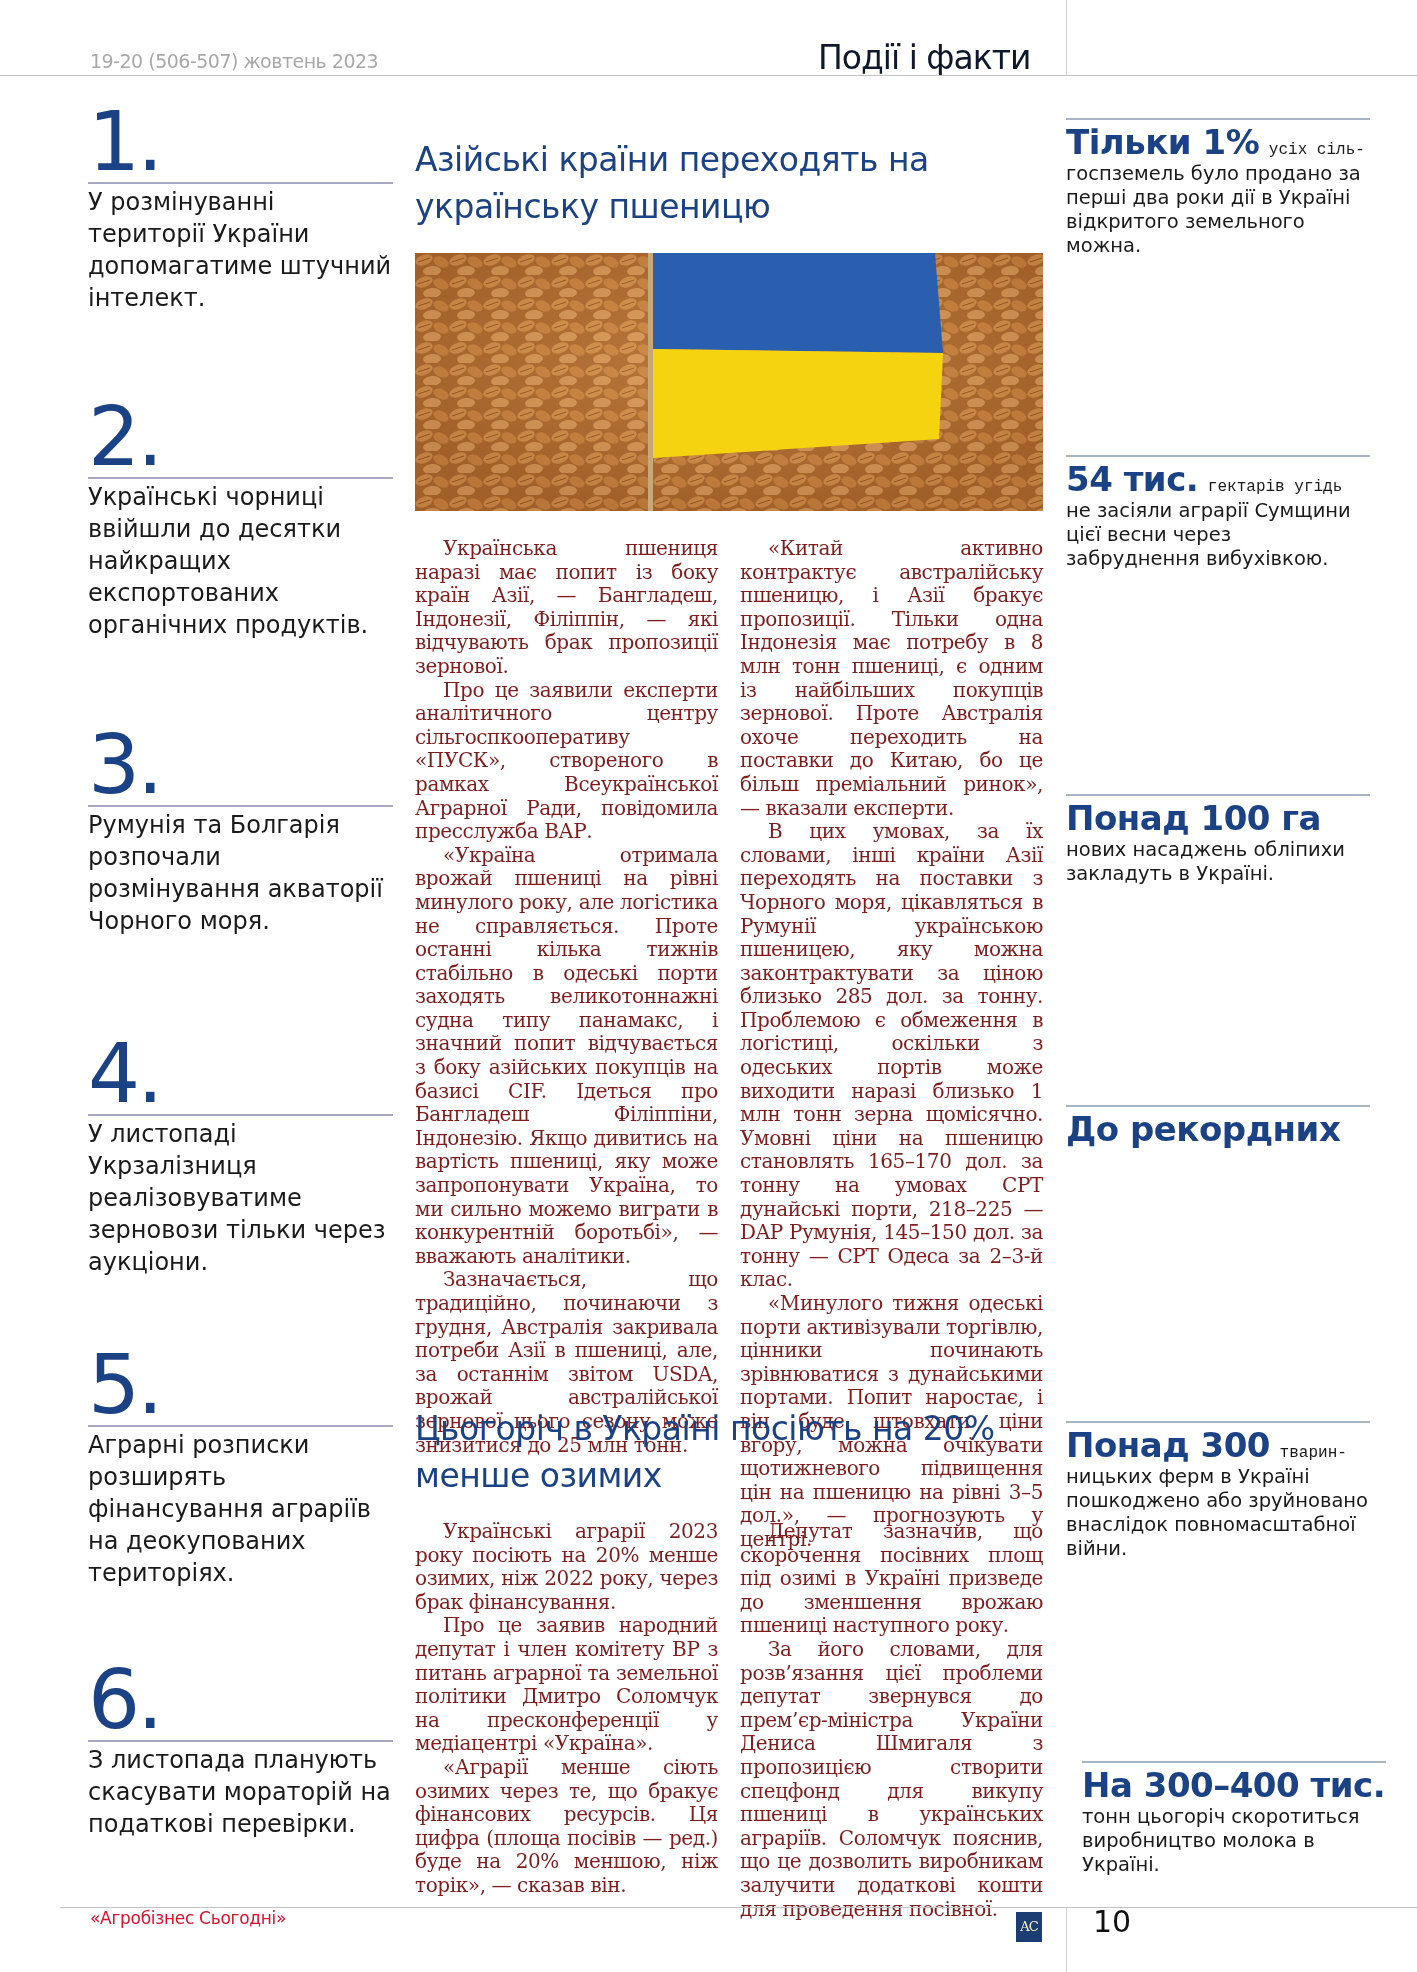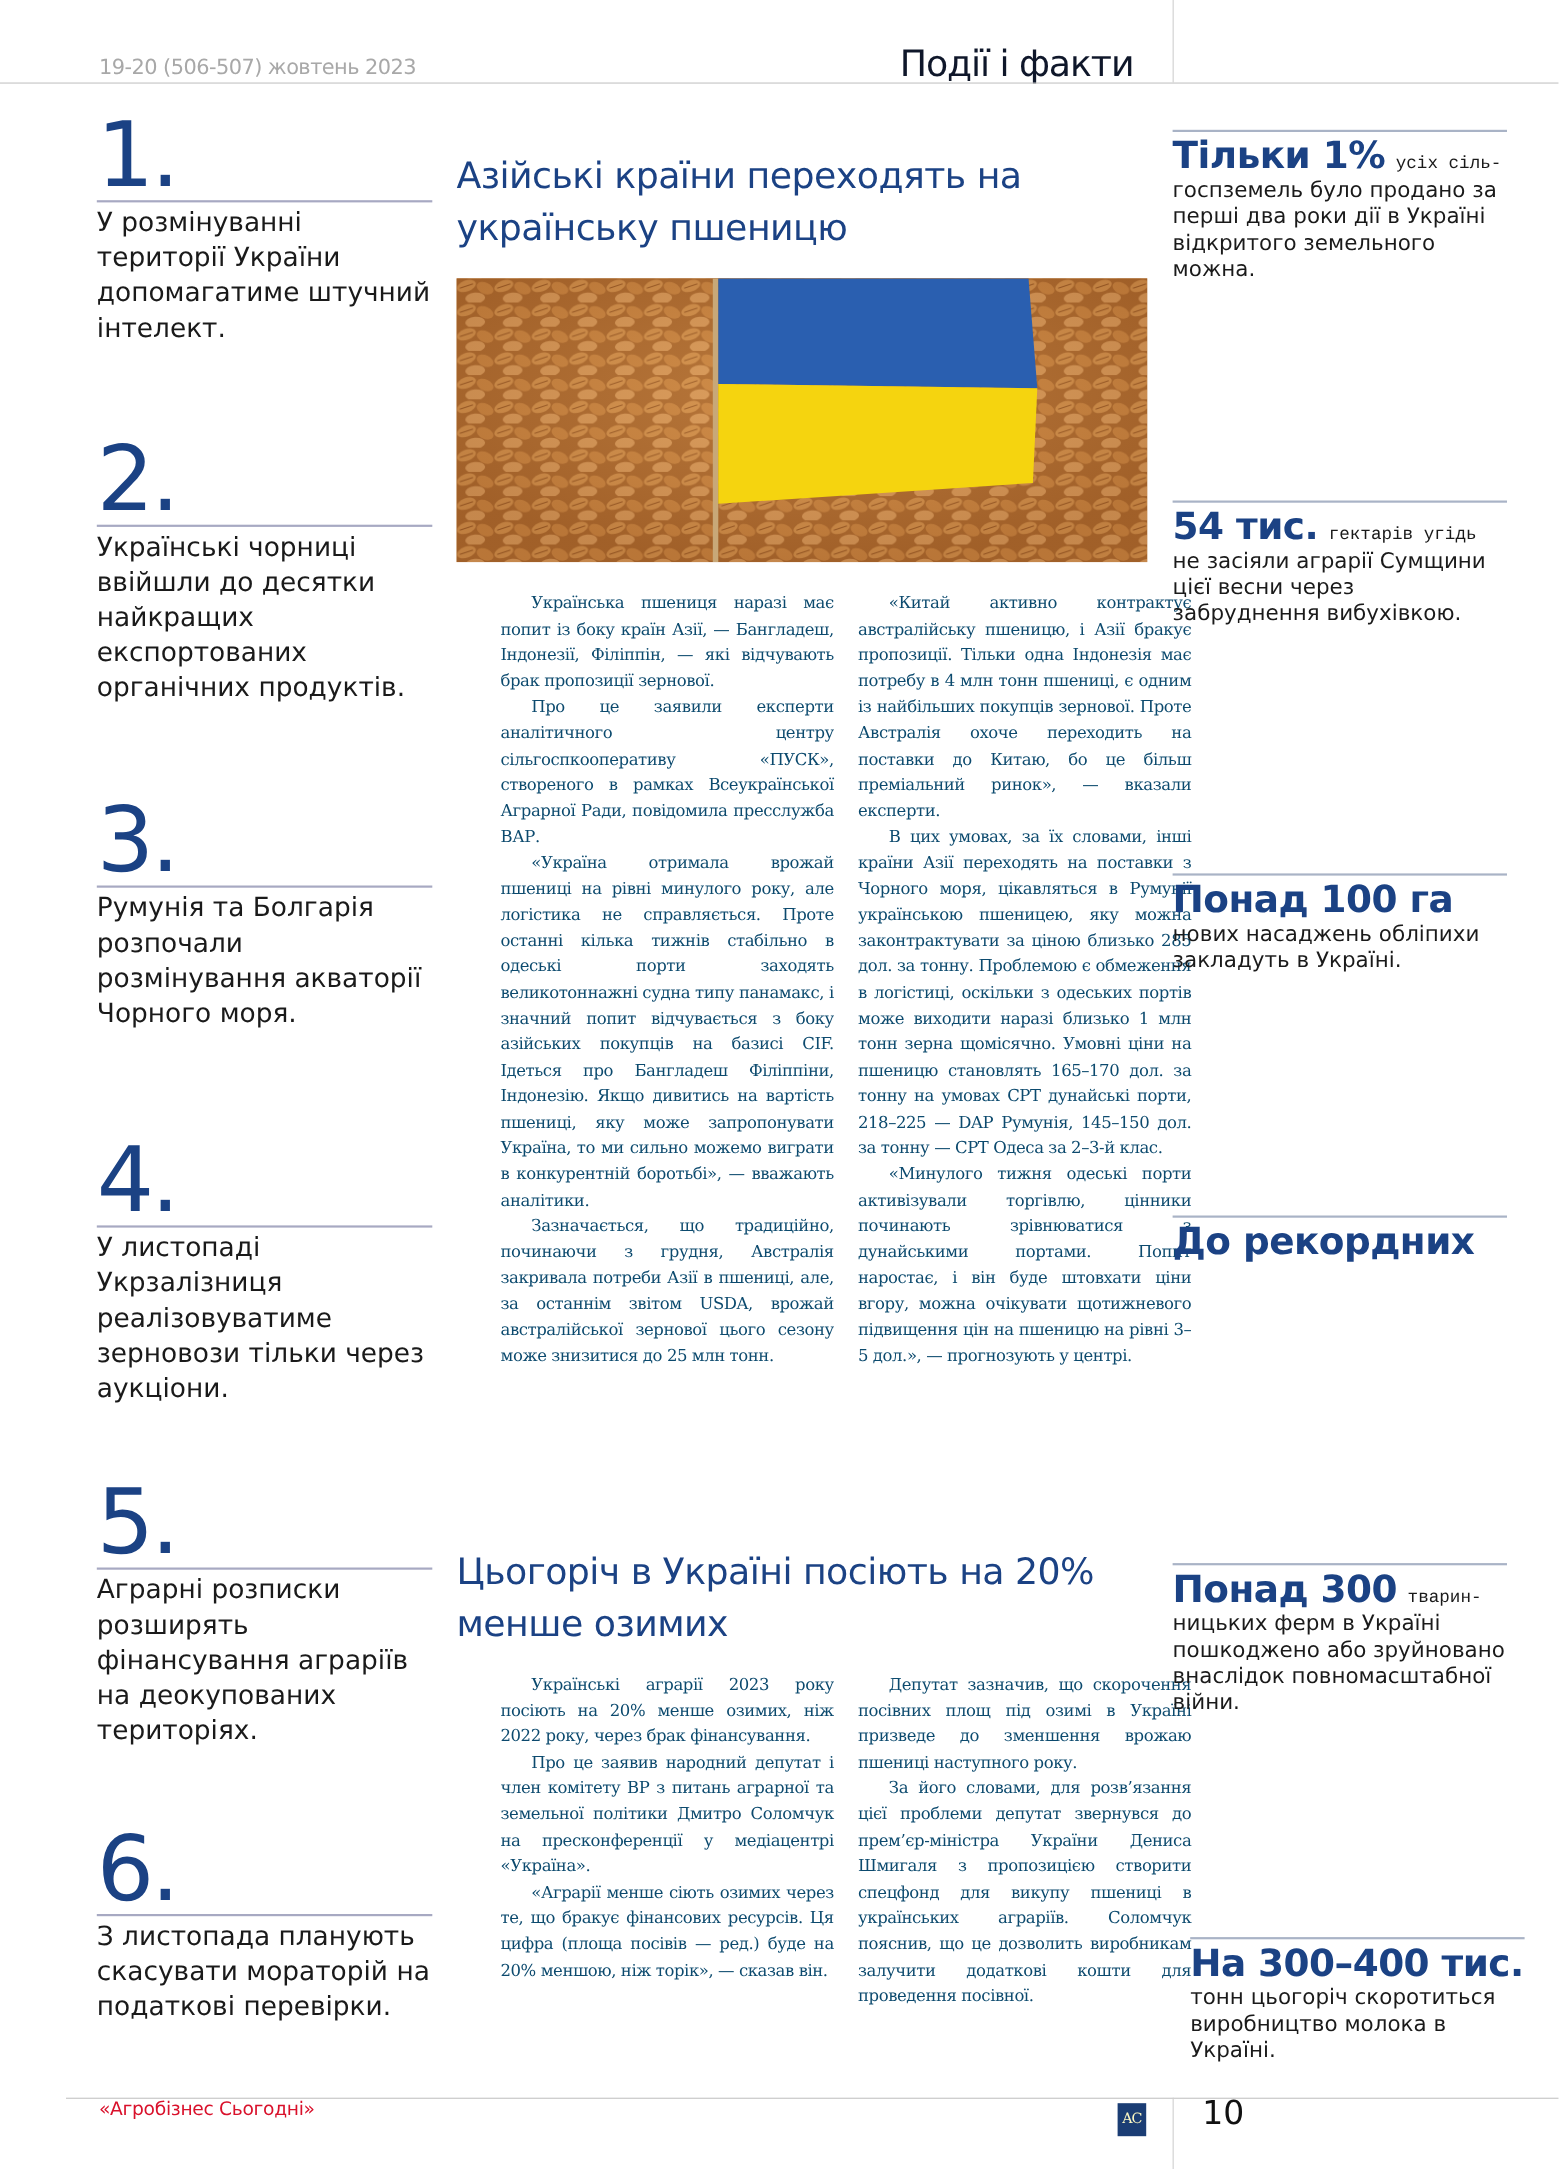--- a/index.html
+++ b/index.html
@@ -11,21 +11,21 @@
 
   
   .news-item { position: absolute; left: 88px; width: 305px; }
   .news-num { font-family: "DejaVu Sans", sans-serif; font-size: 82px; line-height: 76px; color: #1b4284; height: 76px; letter-spacing: -3px; }
   .news-rule { height: 2px; background: #a7a9c2; margin-top: 2px; width: 305px; }
   .news-text { font-family: "DejaVu Sans", sans-serif; font-size: 24px; line-height: 32px; color: #1a1a1a; margin-top: 2px; }
 
   
   .art-title { position: absolute; left: 415px; width: 640px; font-family: "DejaVu Sans", sans-serif; font-size: 33px; line-height: 47px; color: #1b4284; letter-spacing: -0.5px; }
   .photo { position: absolute; left: 415px; top: 253px; width: 628px; height: 258px; overflow: hidden; background: #b87a3c; }
-  .col { position: absolute; width: 303px; font-family: "DejaVu Serif", serif; font-size: 15px; line-height: 23.6px; color: #0c4a6e; text-align: justify; hyphens: auto; letter-spacing: -0.4px; margin-left: 40px; }
+  .col { position: absolute; width: 303px; font-family: "DejaVu Serif", serif; font-size: 20px; line-height: 23.6px; color: #7f1d1d; text-align: justify; hyphens: auto; letter-spacing: -0.4px; }
   .col p { margin: 0; text-indent: 28px; }
 
   
   .fact { position: absolute; left: 1066px; width: 304px; }
   .fact-rule { height: 2px; background: #a9b3c6; width: 304px; margin-bottom: 4px; }
   .fact-head { font-family: "DejaVu Sans", sans-serif; font-weight: bold; font-size: 34px; line-height: 36px; color: #1b4284; letter-spacing: -0.5px; }
   .fact-tail { font-family: Liberation Mono, monospace; font-size: 16px; line-height: 24px; color: #1a1a1a; }
   .fact-text { font-family: "DejaVu Sans", sans-serif; font-size: 19.5px; line-height: 24px; color: #1a1a1a; }
 
   .footer-brand { position: absolute; left: 90px; top: 1908px; font-family: "DejaVu Sans", sans-serif; font-size: 17px; color: #d9112b; letter-spacing: -0.3px; }
@@ -94,21 +94,21 @@
     <path d="M238 96 L528 100 L524 186 L238 205 Z" fill="#f5d40f"></path>
   </svg>
 </div>
 <div class="col" style="left:415px;top:537px;">
   <p>Українська пшениця наразі має попит із боку країн Азії, — Бангладеш, Індонезії, Філіппін, — які відчувають брак пропозиції зернової.</p>
   <p>Про це заявили експерти аналітичного центру сільгоспкооперативу «ПУСК», створеного в рамках Всеукраїнської Аграрної Ради, повідомила пресслужба ВАР.</p>
   <p>«Україна отримала врожай пшениці на рівні минулого року, але логістика не справляється. Проте останні кілька тижнів стабільно в одеські порти заходять великотоннажні судна типу панамакс, і значний попит відчувається з боку азійських покупців на базисі CIF. Ідеться про Бангладеш Філіппіни, Індонезію. Якщо дивитись на вартість пшениці, яку може запропонувати Україна, то ми сильно можемо виграти в конкурентній боротьбі», — вважають аналітики.</p>
   <p>Зазначається, що традиційно, починаючи з грудня, Австралія закривала потреби Азії в пшениці, але, за останнім звітом USDA, врожай австралійської зернової цього сезону може знизитися до 25 млн тонн.</p>
 </div>
 <div class="col" style="left:740px;top:537px;">
-  <p>«Китай активно контрактує австралійську пшеницю, і Азії бракує пропозиції. Тільки одна Індонезія має потребу в 4 млн тонн пшениці, є одним із найбільших покупців зернової. Проте Австралія охоче переходить на поставки до Китаю, бо це більш преміальний ринок», — вказали експерти.</p>
+  <p>«Китай активно контрактує австралійську пшеницю, і Азії бракує пропозиції. Тільки одна Індонезія має потребу в 8 млн тонн пшениці, є одним із найбільших покупців зернової. Проте Австралія охоче переходить на поставки до Китаю, бо це більш преміальний ринок», — вказали експерти.</p>
   <p>В цих умовах, за їх словами, інші країни Азії переходять на поставки з Чорного моря, цікавляться в Румунії українською пшеницею, яку можна законтрактувати за ціною близько 285 дол. за тонну. Проблемою є обмеження в логістиці, оскільки з одеських портів може виходити наразі близько 1 млн тонн зерна щомісячно. Умовні ціни на пшеницю становлять 165–170 дол. за тонну на умовах CPT дунайські порти, 218–225 — DAP Румунія, 145–150 дол. за тонну — CPT Одеса за 2–3-й клас.</p>
   <p>«Минулого тижня одеські порти активізували торгівлю, цінники починають зрівнюватися з дунайськими портами. Попит наростає, і він буде штовхати ціни вгору, можна очікувати щотижневого підвищення цін на пшеницю на рівні 3–5 дол.», — прогнозують у центрі.</p>
 </div>
 
 <div class="art-title" style="top:1405px;width:650px;">Цьогоріч в Україні посіють на 20% менше озимих</div>
 <div class="col" style="left:415px;top:1520px;">
   <p>Українські аграрії 2023 року посіють на 20% менше озимих, ніж 2022 року, через брак фінансування.</p>
   <p>Про це заявив народний депутат і член комітету ВР з питань аграрної та земельної політики Дмитро Соломчук на пресконференції у медіацентрі «Україна».</p>
   <p>«Аграрії менше сіють озимих через те, що бракує фінансових ресурсів. Ця цифра (площа посівів — ред.) буде на 20% меншою, ніж торік», — сказав він.</p>
 </div>

